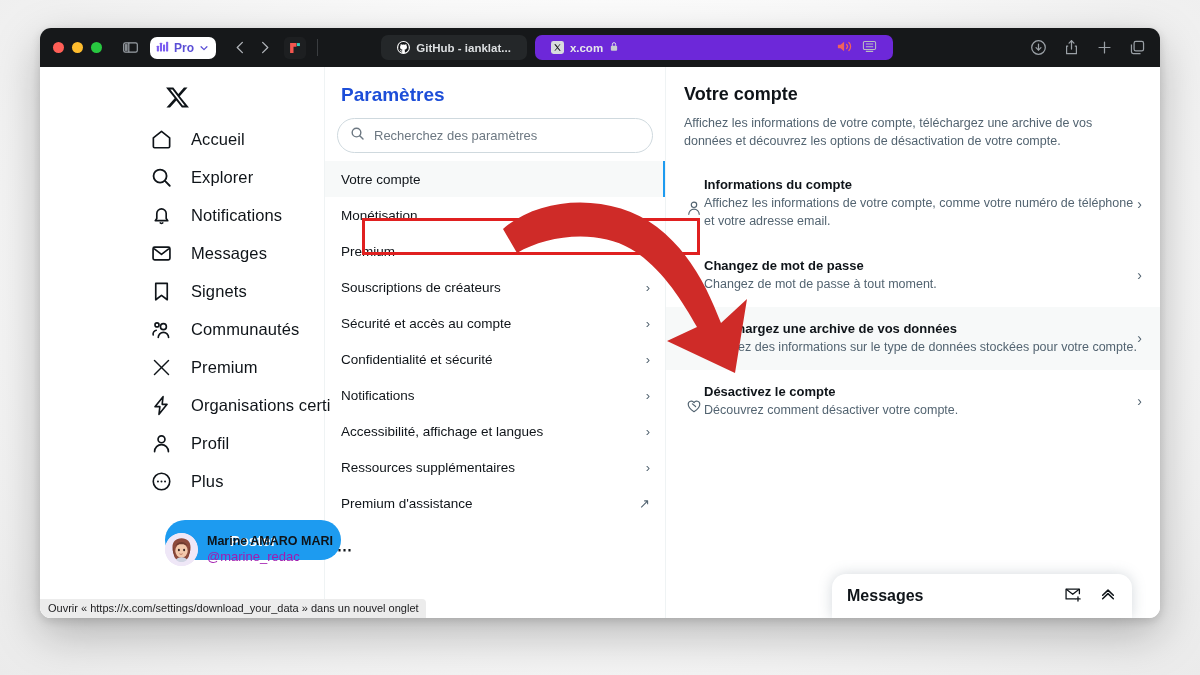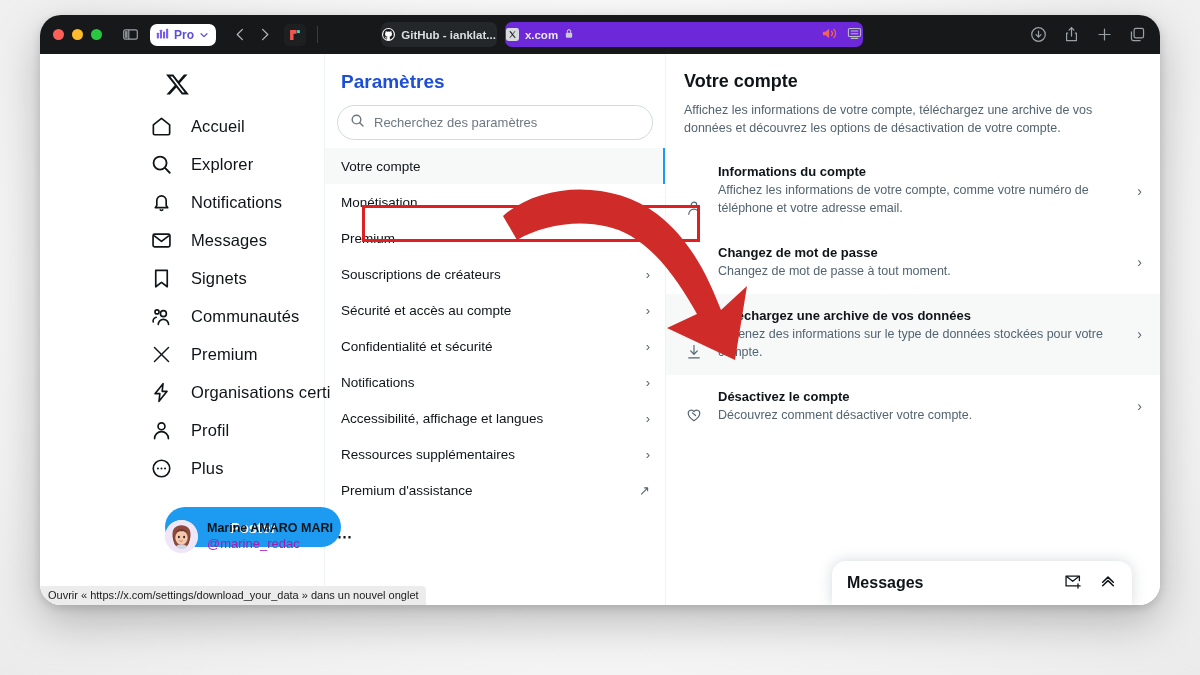--- a/index.html
+++ b/index.html
@@ -11,23 +11,23 @@
   }
   #stage {
     position: relative;
     width: 1200px; height: 675px;
     background: radial-gradient(ellipse at 50% 40%, #ffffff 0%, #fdfdfd 40%, #f2f2f2 75%, #ebebeb 100%);
   }
 
   
   #window {
     position: absolute;
-    left: 40px; top: 15px;
+    left: 40px; top: 28px;
     width: 1120px; height: 590px;
-    border-radius: 21px;
+    border-radius: 11px;
     background: #ffffff;
     box-shadow: 0 16px 46px rgba(0,0,0,0.26), 0 3px 10px rgba(0,0,0,0.14);
     overflow: hidden;
   }
 
   
   #titlebar {
     position: relative;
     height: 39px;
     background: #16181a;
@@ -68,21 +68,21 @@
     display: flex; align-items: center; justify-content: center;
     position: relative;
   }
   .vsep { width: 1px; height: 17px; background: #3a3d40; margin: 0 5px; }
 
   #tabstrip { display: flex; align-items: center; gap: 8px; margin-left: 58px; }
   .tab {
     height: 25px; border-radius: 7px;
     background: #2c2f31;
     display: flex; align-items: center;
-    padding: 0 1px;
+    padding: 0 16px;
     font-size: 11.5px; color: #e6e8ea; font-weight: 600;
     white-space: nowrap;
   }
   .tab.inactive { background: #242729; color: #dcdfe1; }
   .tab.active { background: #6d28d9; }
   #tab-x { width: 358px; justify-content: flex-start; }
   .tab .fav { width: 13px; height: 13px; margin-right: 6px; flex: 0 0 auto; }
   .tab .lock { margin-left: 6px; font-size: 10px; }
   #tab-x .trailing {
     margin-left: auto; display: flex; align-items: center; gap: 9px;
@@ -195,23 +195,23 @@
   #detail-col { flex: 1 1 auto; position: relative; }
   #detail-title {
     font-size: 18px; font-weight: 700; color: #0f1419;
     padding: 17px 16px 0 18px;
   }
   #detail-desc {
     font-size: 12.5px; color: #536471; line-height: 1.45;
     padding: 9px 30px 13px 18px;
   }
   .detrow {
-    display: flex; align-items: flex-end;
+    display: flex; align-items: center;
     padding: 13px 14px 13px 18px;
-    gap: 14px; cursor: pointer;
+    cursor: pointer;
   }
   .detrow.hi { background: #f7f9f9; }
   .detrow .dico {
     width: 20px; height: 20px; flex: 0 0 20px;
     color: #536471; display: flex; align-items: center; justify-content: center;
     margin-top: 9px;
   }
   .detrow .dtext { flex: 1 1 auto; min-width: 0; }
   .detrow .dtitle { font-size: 13px; font-weight: 700; color: #0f1419; line-height: 1.4; }
   .detrow .dsub { font-size: 12.5px; color: #536471; line-height: 1.42; margin-top: 1px; }

